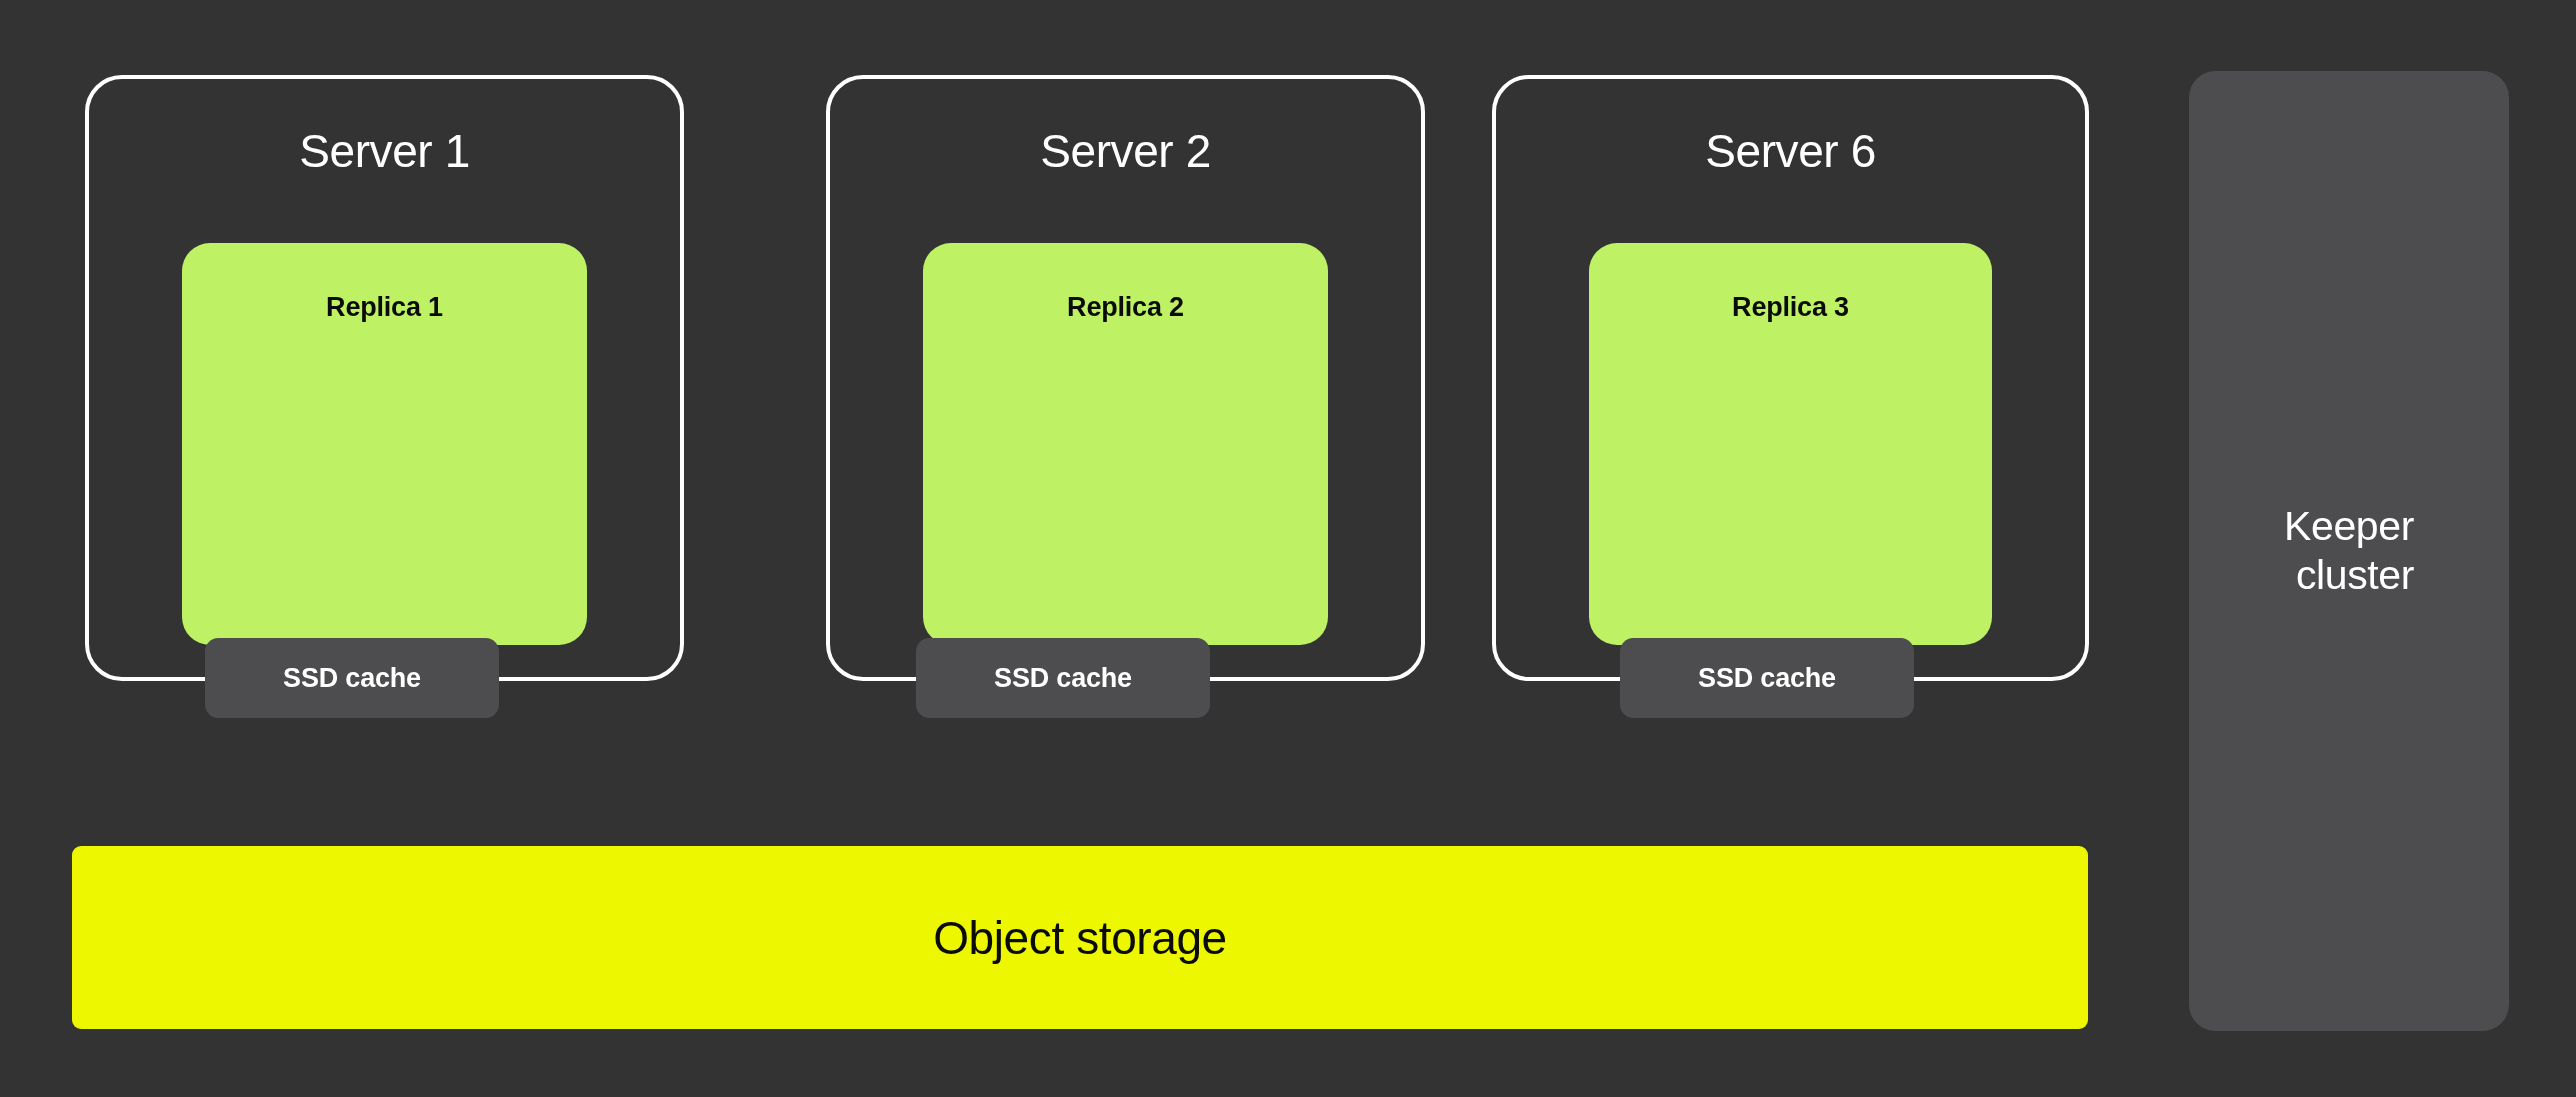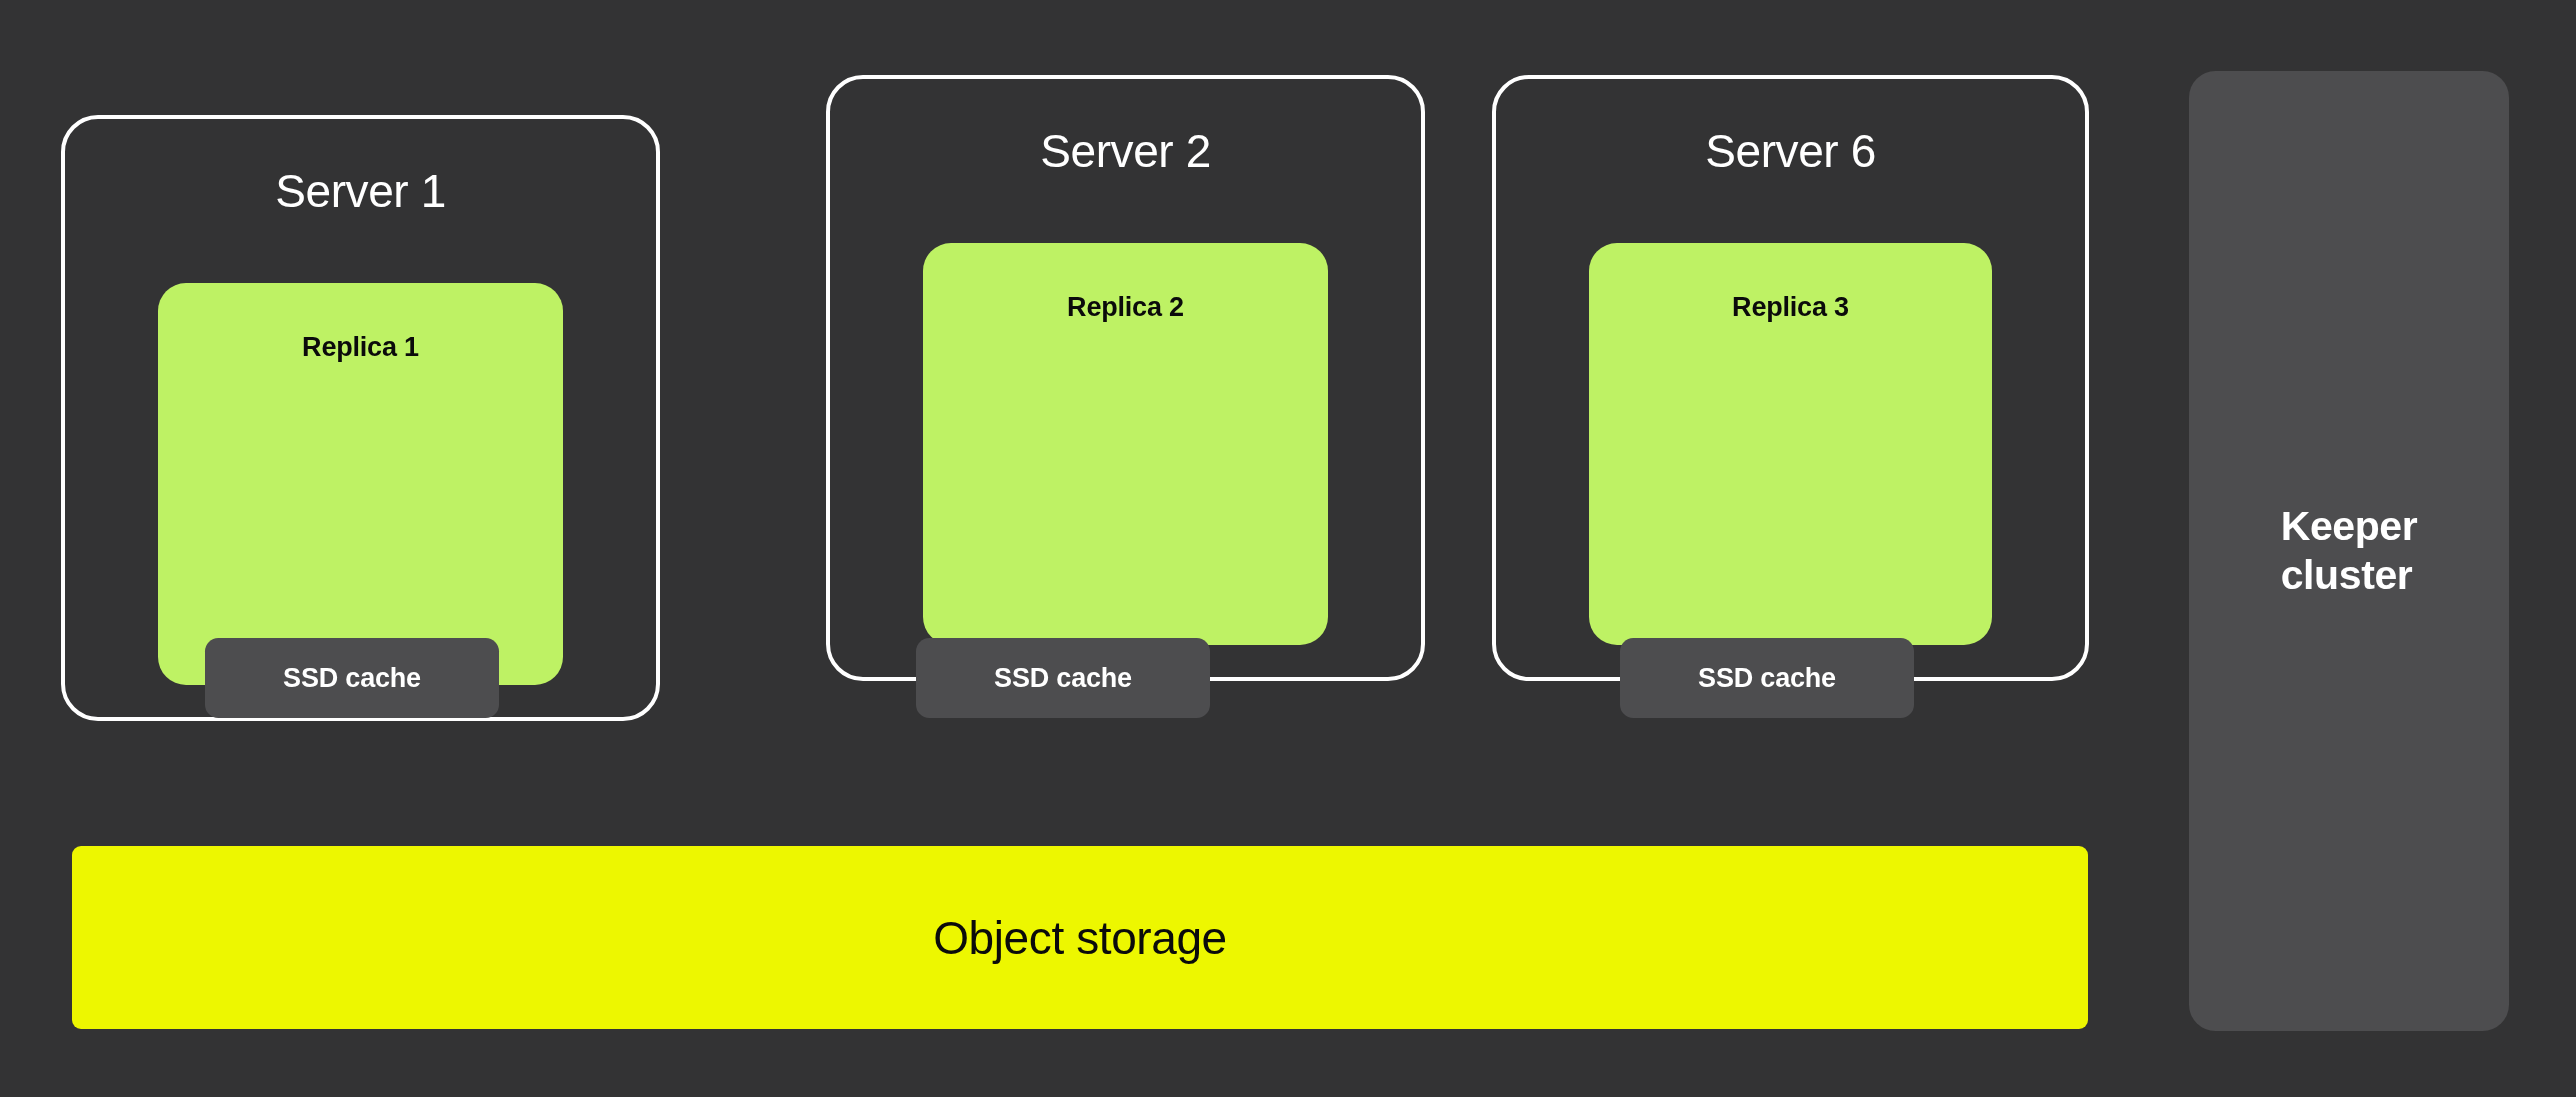--- a/index.html
+++ b/index.html
@@ -21,21 +21,21 @@
   
   .server-card {
     position: absolute;
     top: 75px;
     height: 606px;
     border: 4.4px solid #FFFFFF;
     border-radius: 37px;
     box-sizing: border-box;
     background: transparent;
   }
-  .server-card.c1 { left: 61px;   width: 599px; margin-top: 40px; }
+  .server-card.c1 { left: 85px;   width: 599px; }
   .server-card.c2 { left: 826px;  width: 599px; }
   .server-card.c3 { left: 1492px; width: 597px; }
 
   .server-title {
     position: absolute;
     top: 49px;
     left: 0;
     right: 0;
     text-align: center;
     color: #FFFFFF;
@@ -122,23 +122,23 @@
     height: 960px;
     background: #4D4D4F;
     border-radius: 26.5px;
     display: flex;
     align-items: center;
     justify-content: center;
   }
   #keeper-cluster .kc-label {
     color: #FFFFFF;
     font-size: 41px;
-    font-weight: 700;
+    font-weight: 400;
     line-height: 1.2;
-    text-align: left;
+    text-align: right;
     letter-spacing: -0.4px;
     white-space: pre-line;
   }
 </style>
 </head>
 <body>
 
 <div id="canvas">
 
   <div class="server-card c1">

